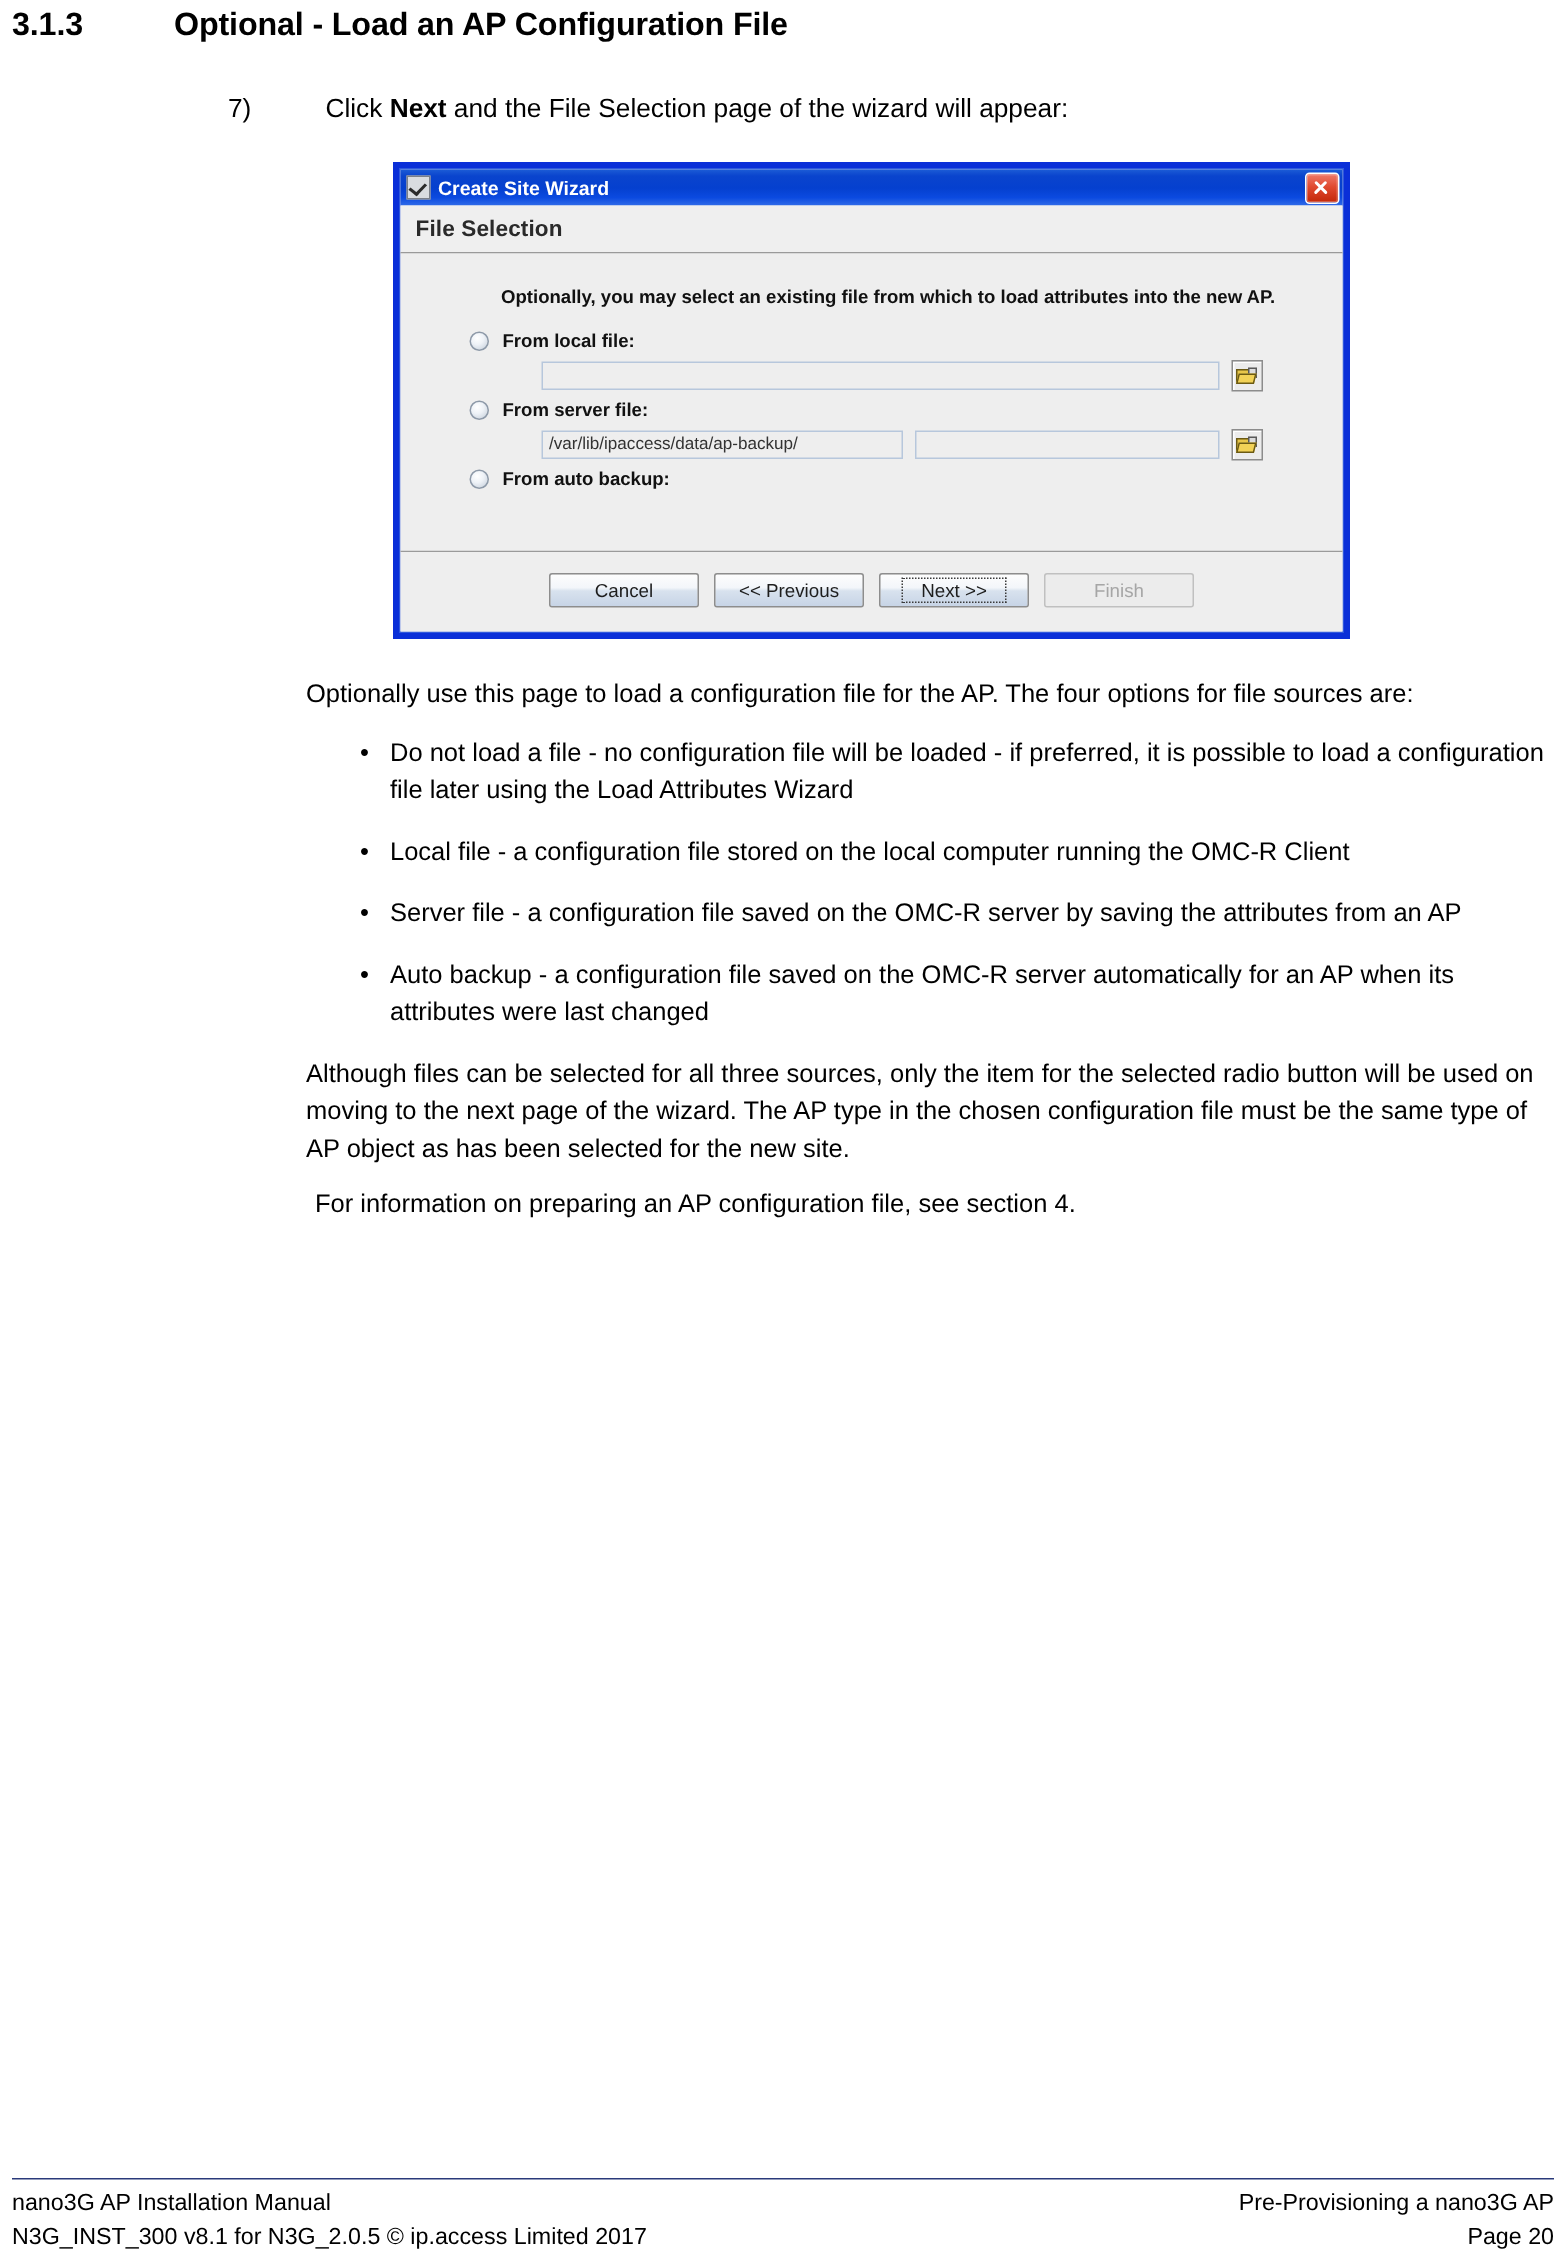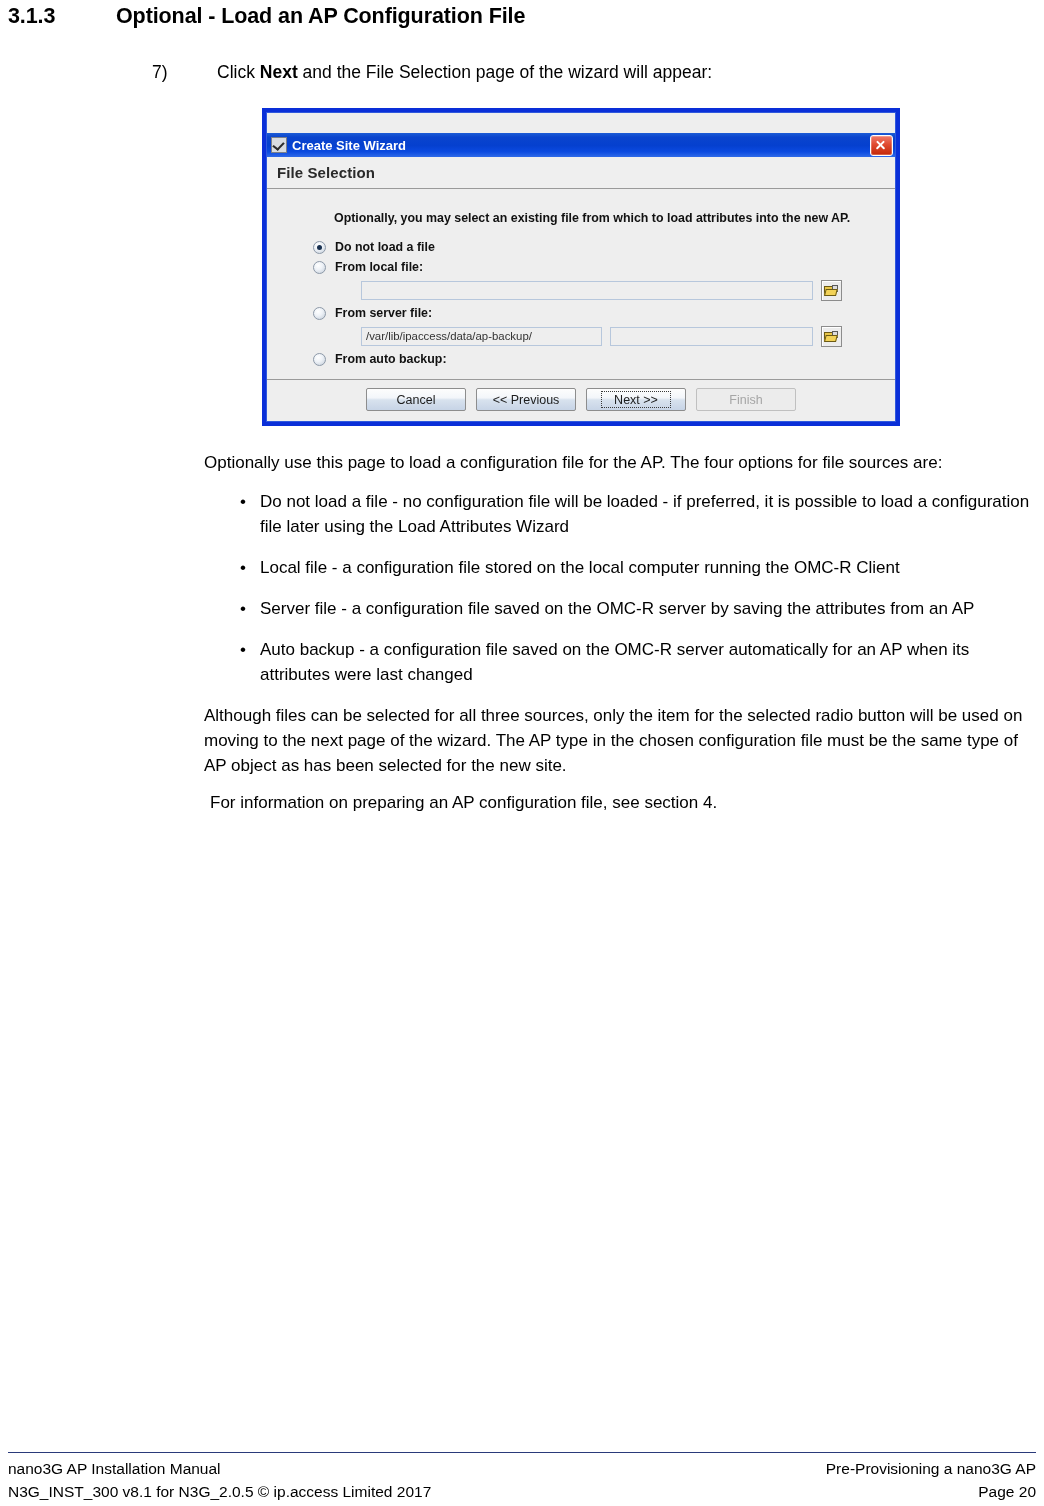--- a/index.html
+++ b/index.html
@@ -75,21 +75,20 @@
 
   
   .titlebar {
     height: 24px;
     flex: none;
     background: linear-gradient(to bottom, #1c5cd6 0%, #0a44cd 18%, #0540cf 52%, #0b4ae0 78%, #2f6ae8 100%);
     display: flex;
     align-items: center;
     padding: 0 2px 0 4px;
     box-sizing: border-box;
-    margin-top: 20px;
   }
   .tb-icon {
     width: 16px; height: 16px;
     flex: none;
     position: relative;
     background: #d9dce0;
     border: 1px solid #7b8089;
     box-sizing: border-box;
     margin-right: 5px;
     overflow: hidden;
@@ -268,21 +267,21 @@
     background: #f2d257;
     border: 1px solid #6b5a14;
     box-sizing: border-box;
     transform: skewX(-14deg);
     transform-origin: bottom left;
   }
 
   
   .dlg-footer {
     flex: none;
-    height: 42px;
+    height: 54px;
     background: #eeeeee;
     border-top: 1px solid #9a9a9a;
     display: flex;
     align-items: center;
     justify-content: center;
     gap: 10px;
     padding-bottom: 2px;
     box-sizing: border-box;
   }
   .btn {
@@ -384,24 +383,20 @@
 
       <div class="dlg-header">
         <span class="dlg-header-text">File Selection</span>
       </div>
 
       <div class="dlg-body">
         <div class="dlg-intro">Optionally, you may select an existing file from which to load attributes into the new AP.</div>
 
         <div class="opt-group">
 
-          <div class="opt-row">
-            <span class="radio checked"></span>
-            <span class="opt-label">Do not load a file</span>
-          </div>
 
           <div class="opt-row">
             <span class="radio"></span>
             <span class="opt-label">From local file:</span>
           </div>
           <div class="field-row">
             <span class="tfield wide"></span>
             <span class="browse-btn">
               <span class="folder-glyph">
                 <span class="back"></span>

